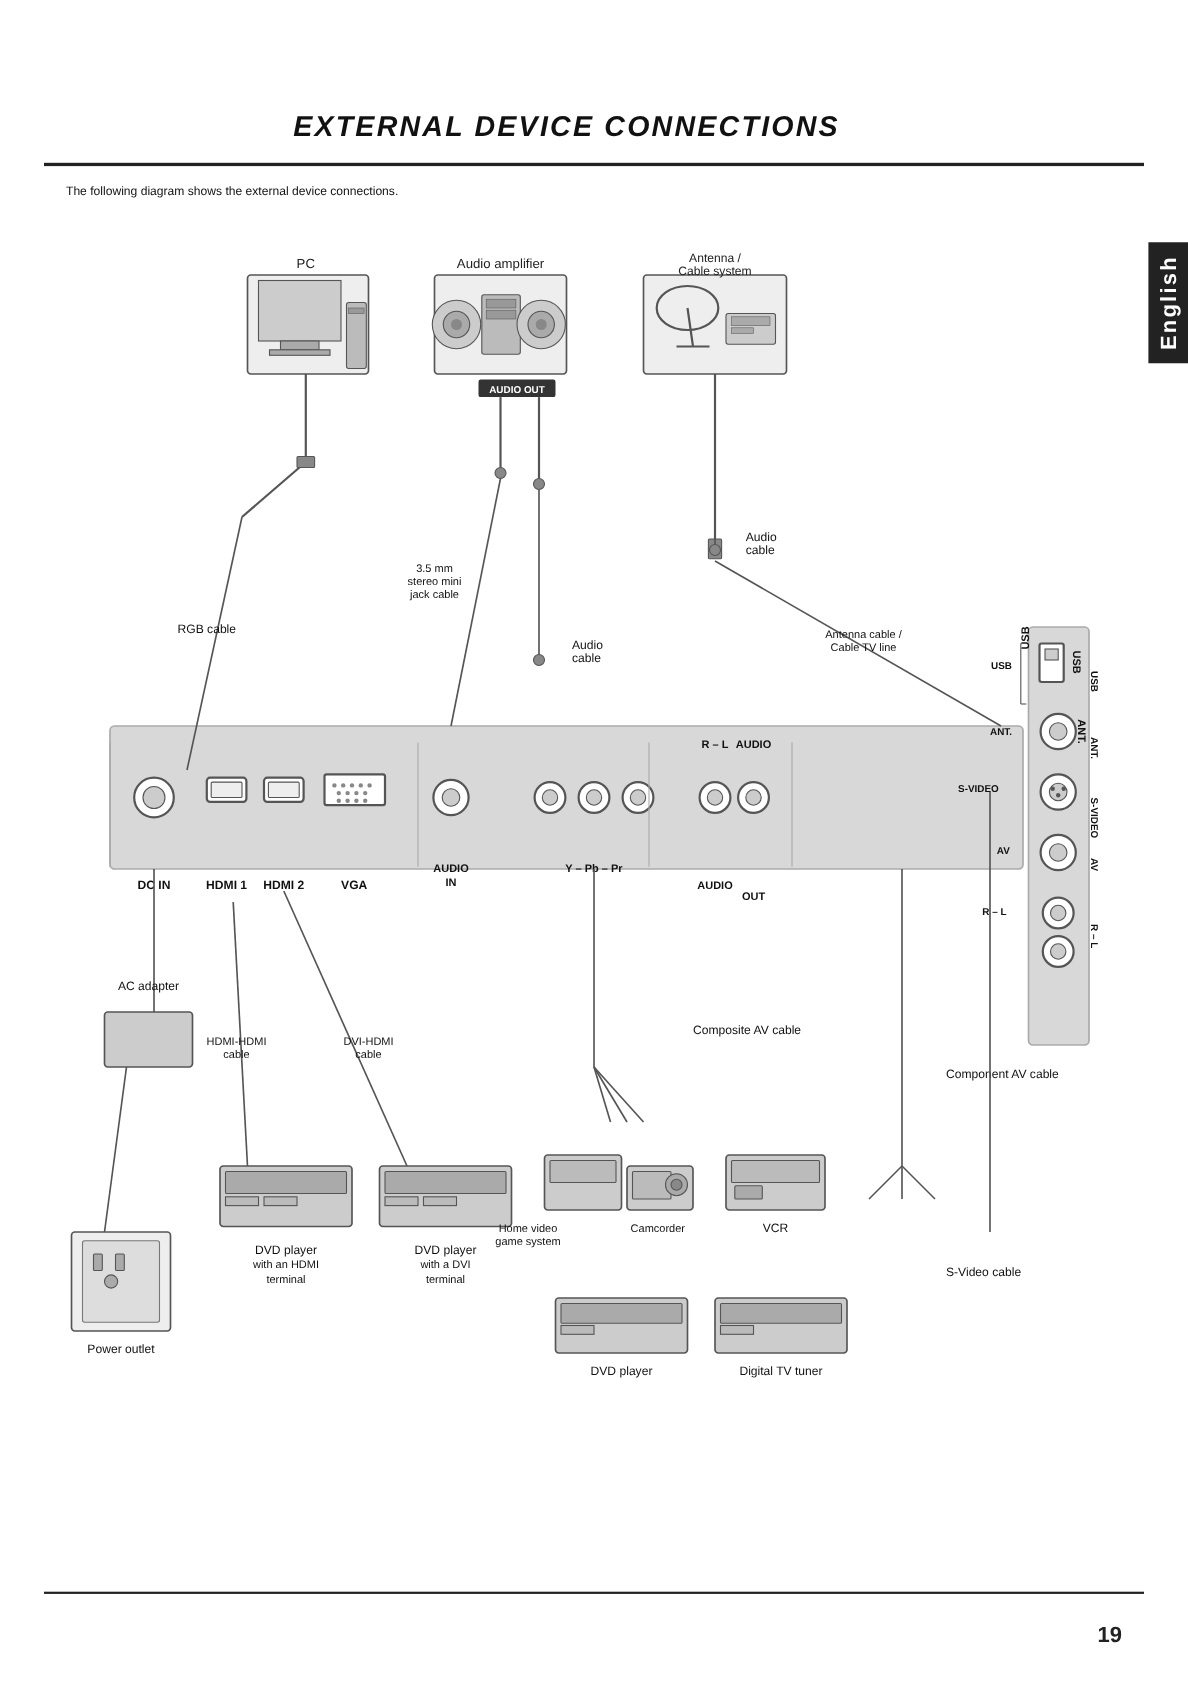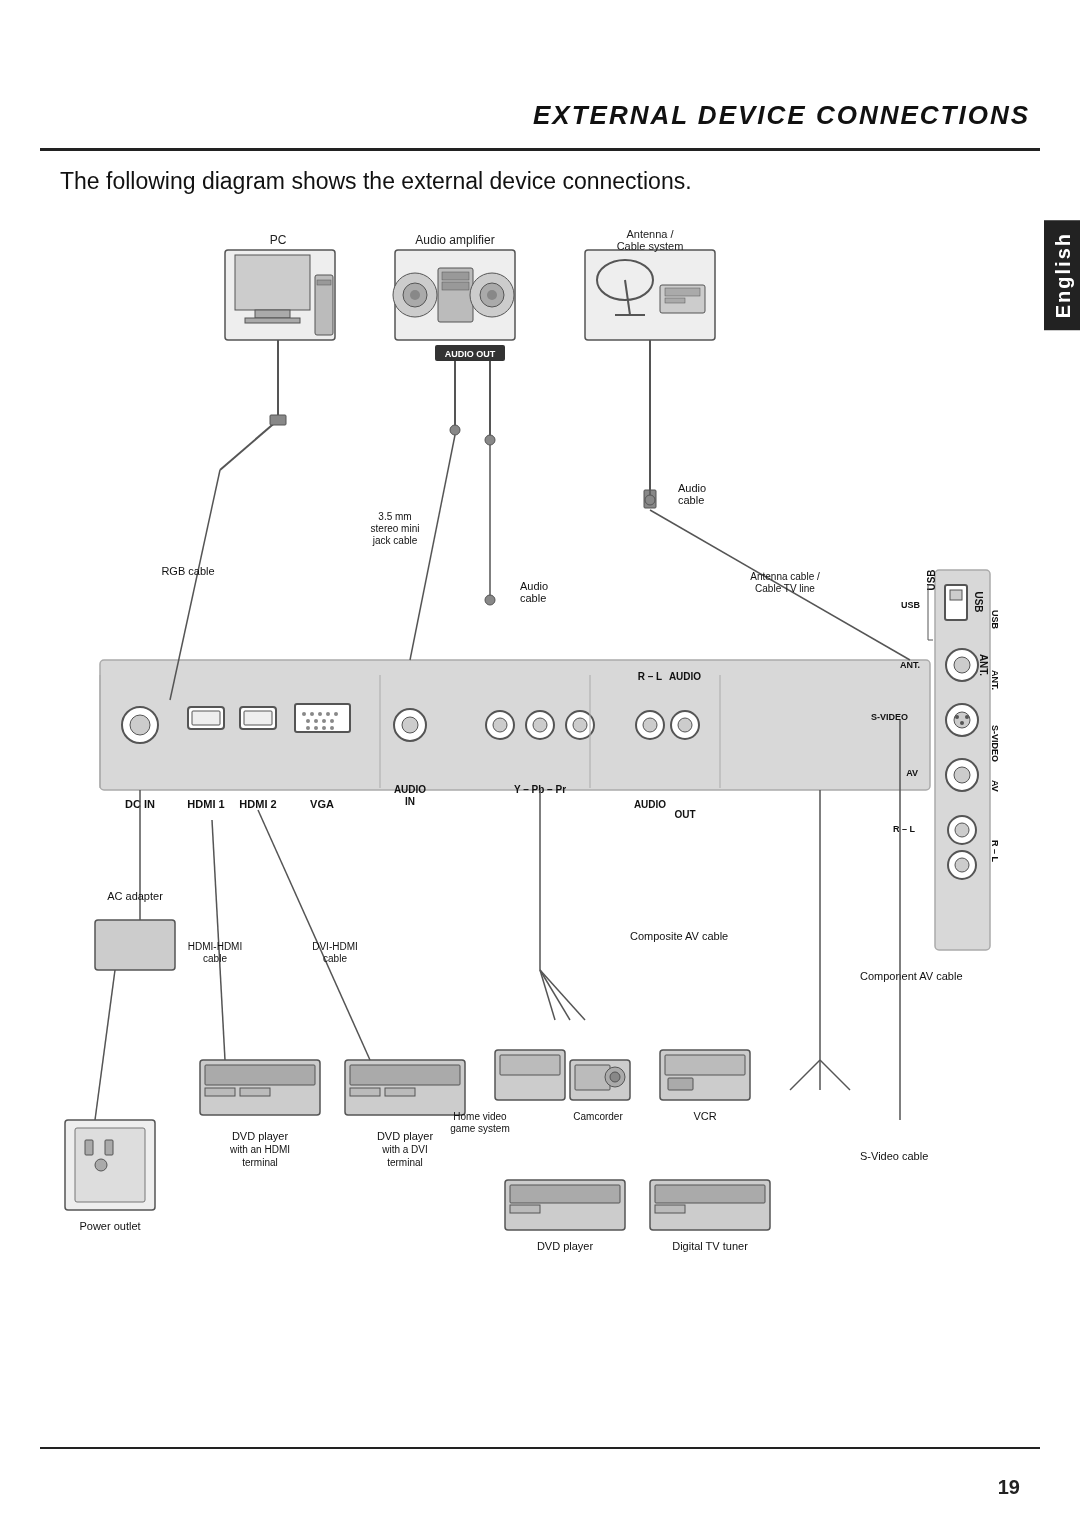--- a/index.html
+++ b/index.html
@@ -55,34 +55,34 @@
       right: 40px;
       border-top: 2px solid #222;
     }
 
     
     .page-title {
       position: absolute;
       top: 100px;
       left: 0;
       right: 50px;
-      text-align: right;
+      text-align: center;
       font-size: 26px;
       font-style: italic;
       font-weight: bold;
       letter-spacing: 2px;
       color: #111;
     }
 
     
     .subtitle-text {
       position: absolute;
       top: 168px;
       left: 60px;
-      font-size: 23px;
+      font-size: 11px;
       color: #111;
     }
   </style>
 </head>
 <body>
 
 <div class="page-title">EXTERNAL DEVICE CONNECTIONS</div>
 
 <div class="top-rule"></div>
 

